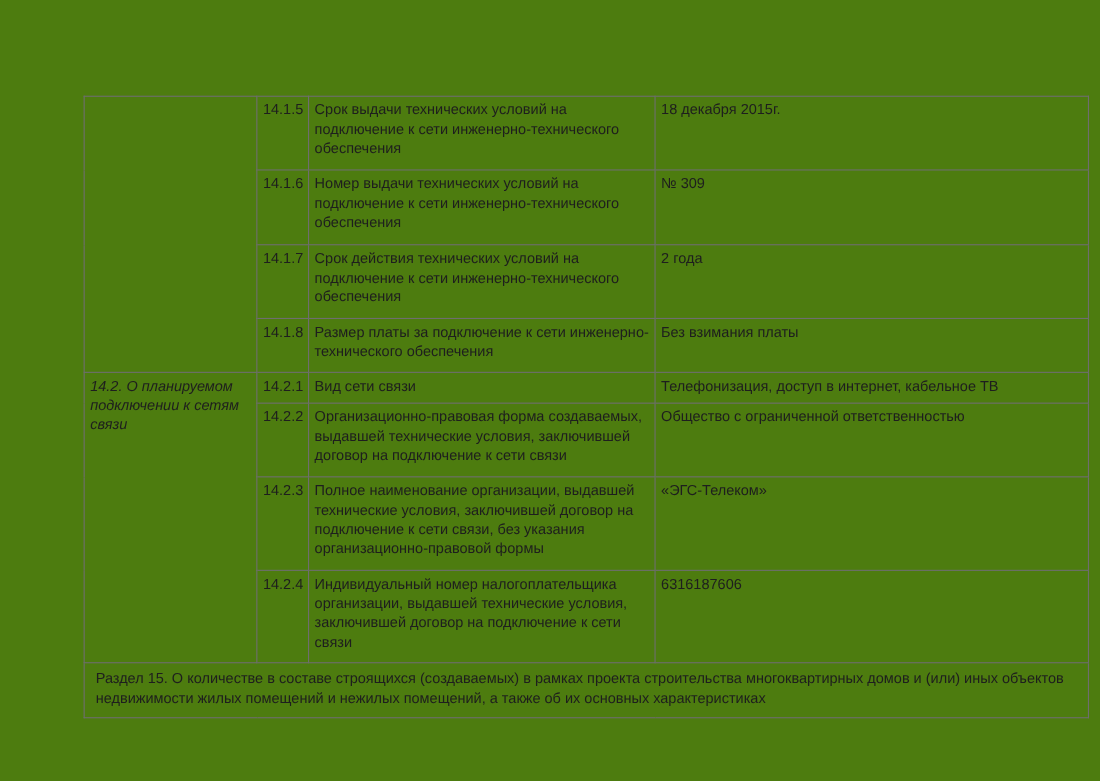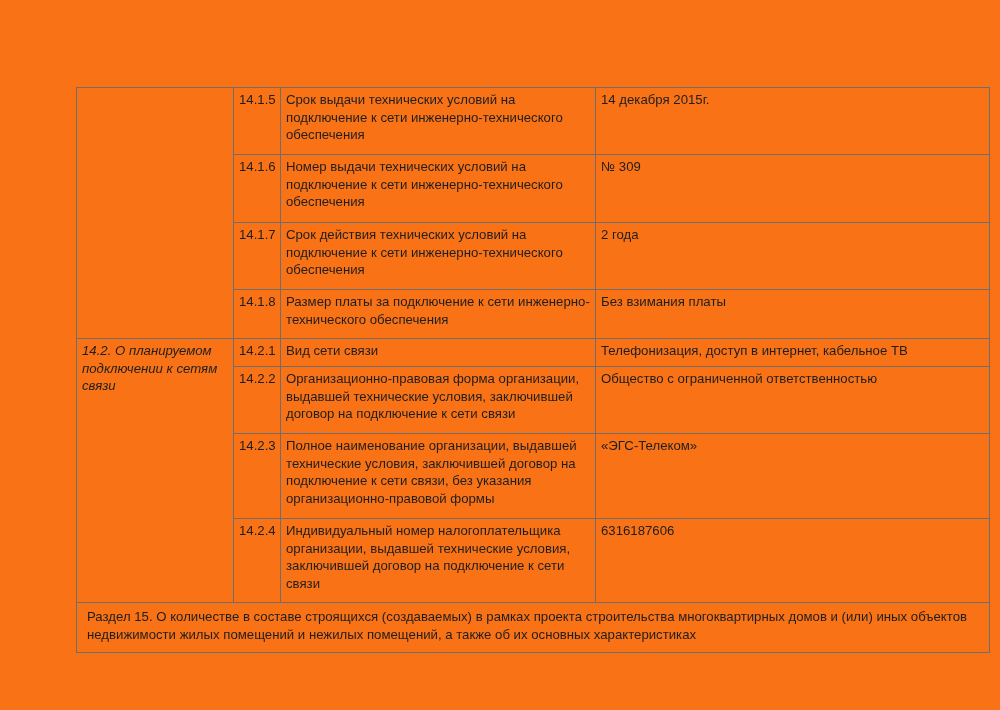--- a/index.html
+++ b/index.html
@@ -12,21 +12,21 @@
     height: 710px;
     position: relative;
     overflow: hidden;
     font-family: "Liberation Sans", "DejaVu Sans", sans-serif;
     color: #1e1e1e;
   }
   .page {
     position: absolute;
     left: 0; top: 0;
     width: 1000px; height: 710px;
-    background: #f97316;
+    background: #4d7c0f;
   }
   table.doc-table {
     position: absolute;
     left: 76px;
     top: 87px;
     width: 913px;
     border-collapse: collapse;
     table-layout: fixed;
     font-size: 13.2px;
     line-height: 17.5px;
@@ -60,21 +60,21 @@
 </head>
 <body>
 
 <div class="page">
   <table class="doc-table">
     <tbody>
       <tr class="r-1415">
         <td class="c-section" rowspan="4"></td>
         <td class="c-num">14.1.5</td>
         <td class="c-label">Срок выдачи технических условий на подключение к сети инженерно-технического обеспечения</td>
-        <td class="c-value">14 декабря 2015г.</td>
+        <td class="c-value">18 декабря 2015г.</td>
       </tr>
       <tr class="r-1416">
         <td class="c-num">14.1.6</td>
         <td class="c-label">Номер выдачи технических условий на подключение к сети инженерно-технического обеспечения</td>
         <td class="c-value">№ 309</td>
       </tr>
       <tr class="r-1417">
         <td class="c-num">14.1.7</td>
         <td class="c-label">Срок действия технических условий на подключение к сети инженерно-технического обеспечения</td>
         <td class="c-value">2 года</td>
@@ -86,21 +86,21 @@
       </tr>
 
       <tr class="r-1421">
         <td class="c-section" rowspan="4">14.2. О планируемом подключении к сетям связи</td>
         <td class="c-num">14.2.1</td>
         <td class="c-label">Вид сети связи</td>
         <td class="c-value">Телефонизация, доступ в интернет, кабельное ТВ</td>
       </tr>
       <tr class="r-1422">
         <td class="c-num">14.2.2</td>
-        <td class="c-label">Организационно-правовая форма организации, выдавшей технические условия, заключившей договор на подключение к сети связи</td>
+        <td class="c-label">Организационно-правовая форма создаваемых, выдавшей технические условия, заключившей договор на подключение к сети связи</td>
         <td class="c-value">Общество с ограниченной ответственностью</td>
       </tr>
       <tr class="r-1423">
         <td class="c-num">14.2.3</td>
         <td class="c-label">Полное наименование организации, выдавшей технические условия, заключившей договор на подключение к сети связи, без указания организационно-правовой формы</td>
         <td class="c-value">«ЭГС-Телеком»</td>
       </tr>
       <tr class="r-1424">
         <td class="c-num">14.2.4</td>
         <td class="c-label">Индивидуальный номер налогоплательщика организации, выдавшей технические условия, заключившей договор на подключение к сети связи</td>

